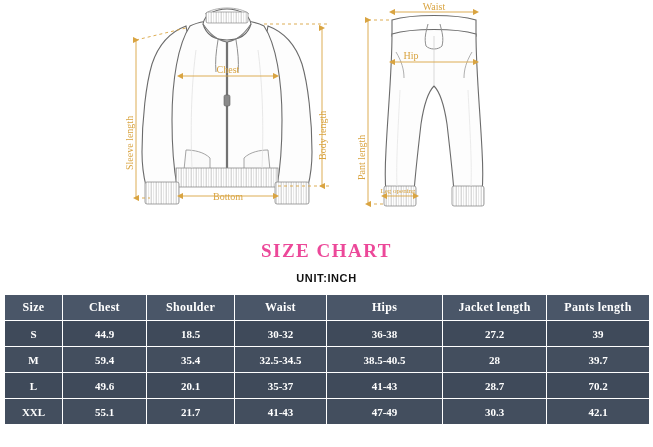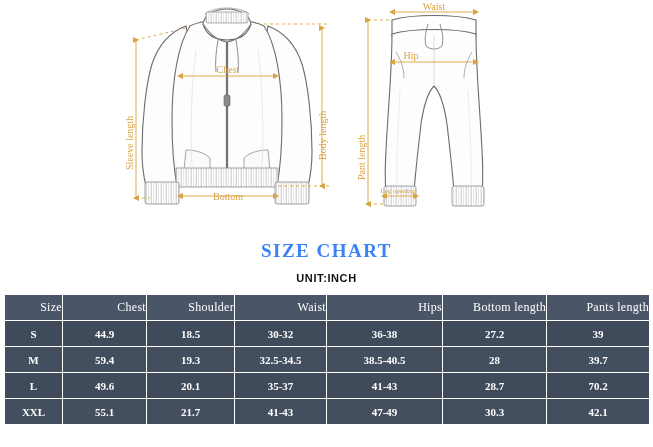--- a/index.html
+++ b/index.html
@@ -37,21 +37,21 @@
   #chart-title {
     position: absolute;
     top: 240px;
     left: 0;
     width: 653px;
     text-align: center;
     font-family: "Liberation Serif", serif;
     font-size: 19px;
     font-weight: bold;
     letter-spacing: 1.5px;
-    color: #3b82f6;
+    color: #ec4899;
   }
   #chart-unit {
     position: absolute;
     top: 272px;
     left: 0;
     width: 653px;
     text-align: center;
     font-family: Liberation Sans, sans-serif;
     font-size: 11px;
     font-weight: bold;
@@ -77,24 +77,23 @@
     border: 1px solid #ffffff;
     text-align: center;
     font-size: 11px;
     height: 25px;
     padding: 0;
     color: #ffffff;
     font-weight: bold;
   }
   table.size-table thead th {
     background: #4a5668;
-    font-weight: normal;
+    font-weight: bold;
     font-size: 12px;
     letter-spacing: 0.3px;
-    text-align: right;
   }
   table.size-table tbody td {
     background: #3f4a5a;
   }
   table.size-table tbody tr:nth-child(even) td {
     background: #46516180;
     background: #434e5e;
   }
   table.size-table tbody td.col-size {
     font-weight: bold;
@@ -258,38 +257,38 @@
           <col class="c5">
           <col class="c6">
       </colgroup>
       <thead>
         <tr>
           <th>Size</th>
           <th>Chest</th>
           <th>Shoulder</th>
           <th>Waist</th>
           <th>Hips</th>
-          <th>Bottom length</th>
+          <th>Jacket length</th>
           <th>Pants length</th>
         </tr>
       </thead>
       <tbody>
         <tr>
           <td class="col-size">S</td>
           <td>44.9</td>
           <td>18.5</td>
           <td>30-32</td>
           <td>36-38</td>
           <td>27.2</td>
           <td>39</td>
         </tr>
         <tr>
           <td class="col-size">M</td>
           <td>59.4</td>
-          <td>19.3</td>
+          <td>35.4</td>
           <td>32.5-34.5</td>
           <td>38.5-40.5</td>
           <td>28</td>
           <td>39.7</td>
         </tr>
         <tr>
           <td class="col-size">L</td>
           <td>49.6</td>
           <td>20.1</td>
           <td>35-37</td>

